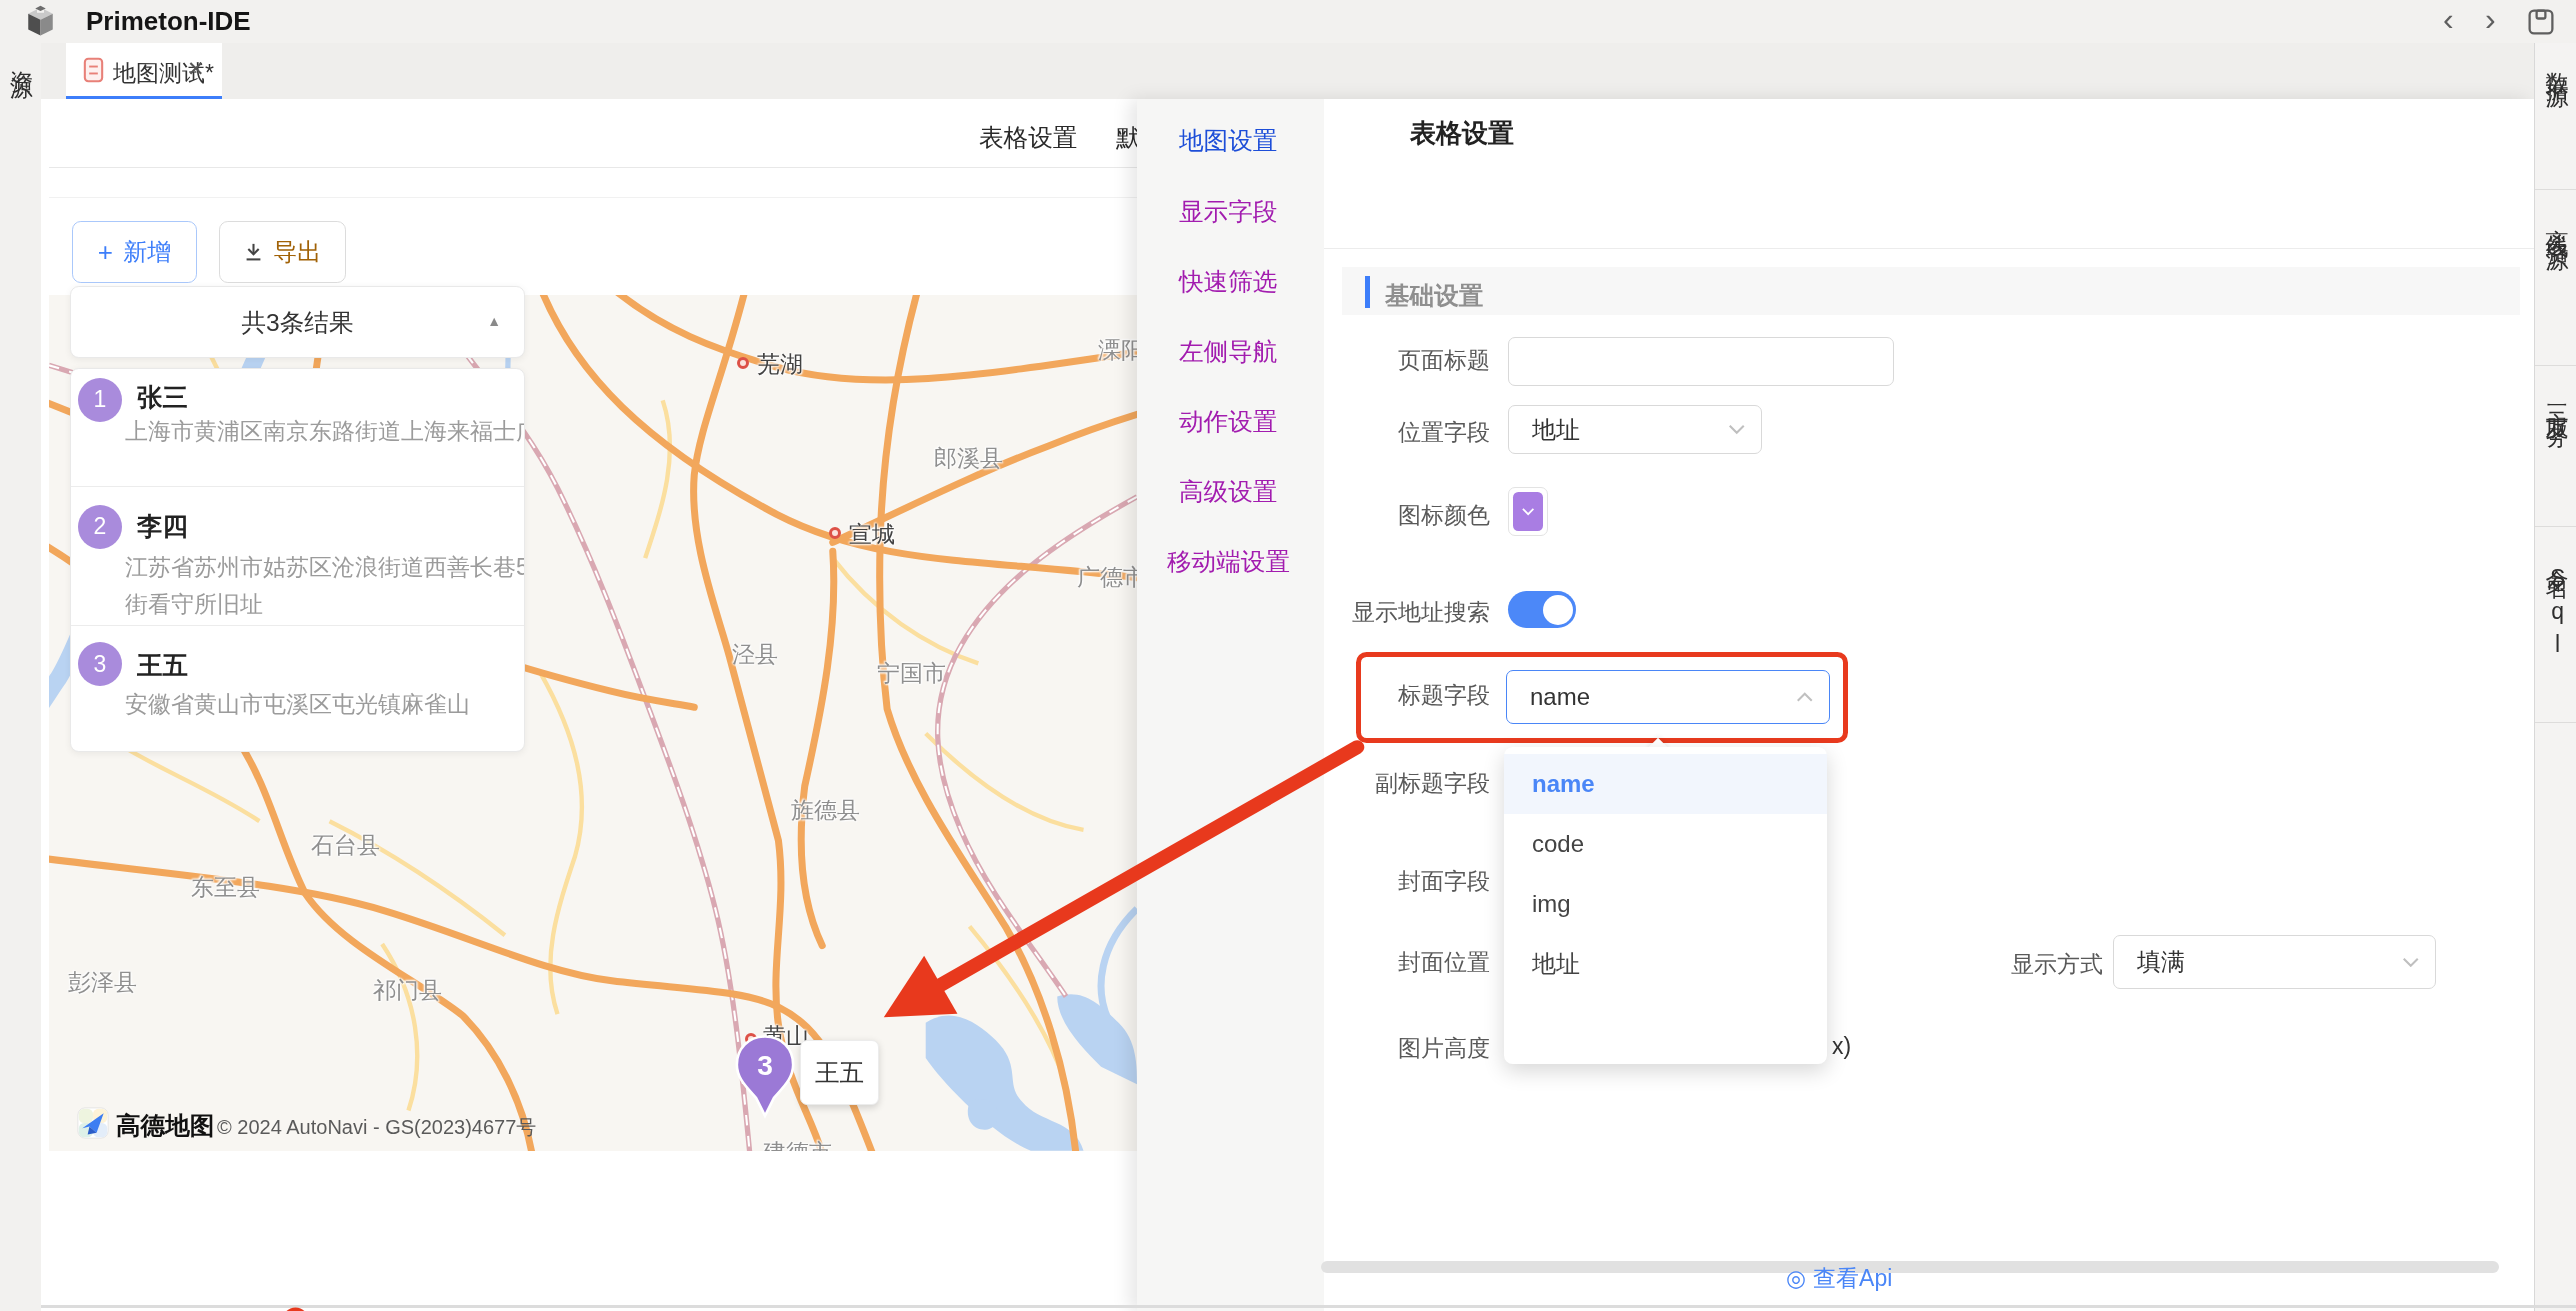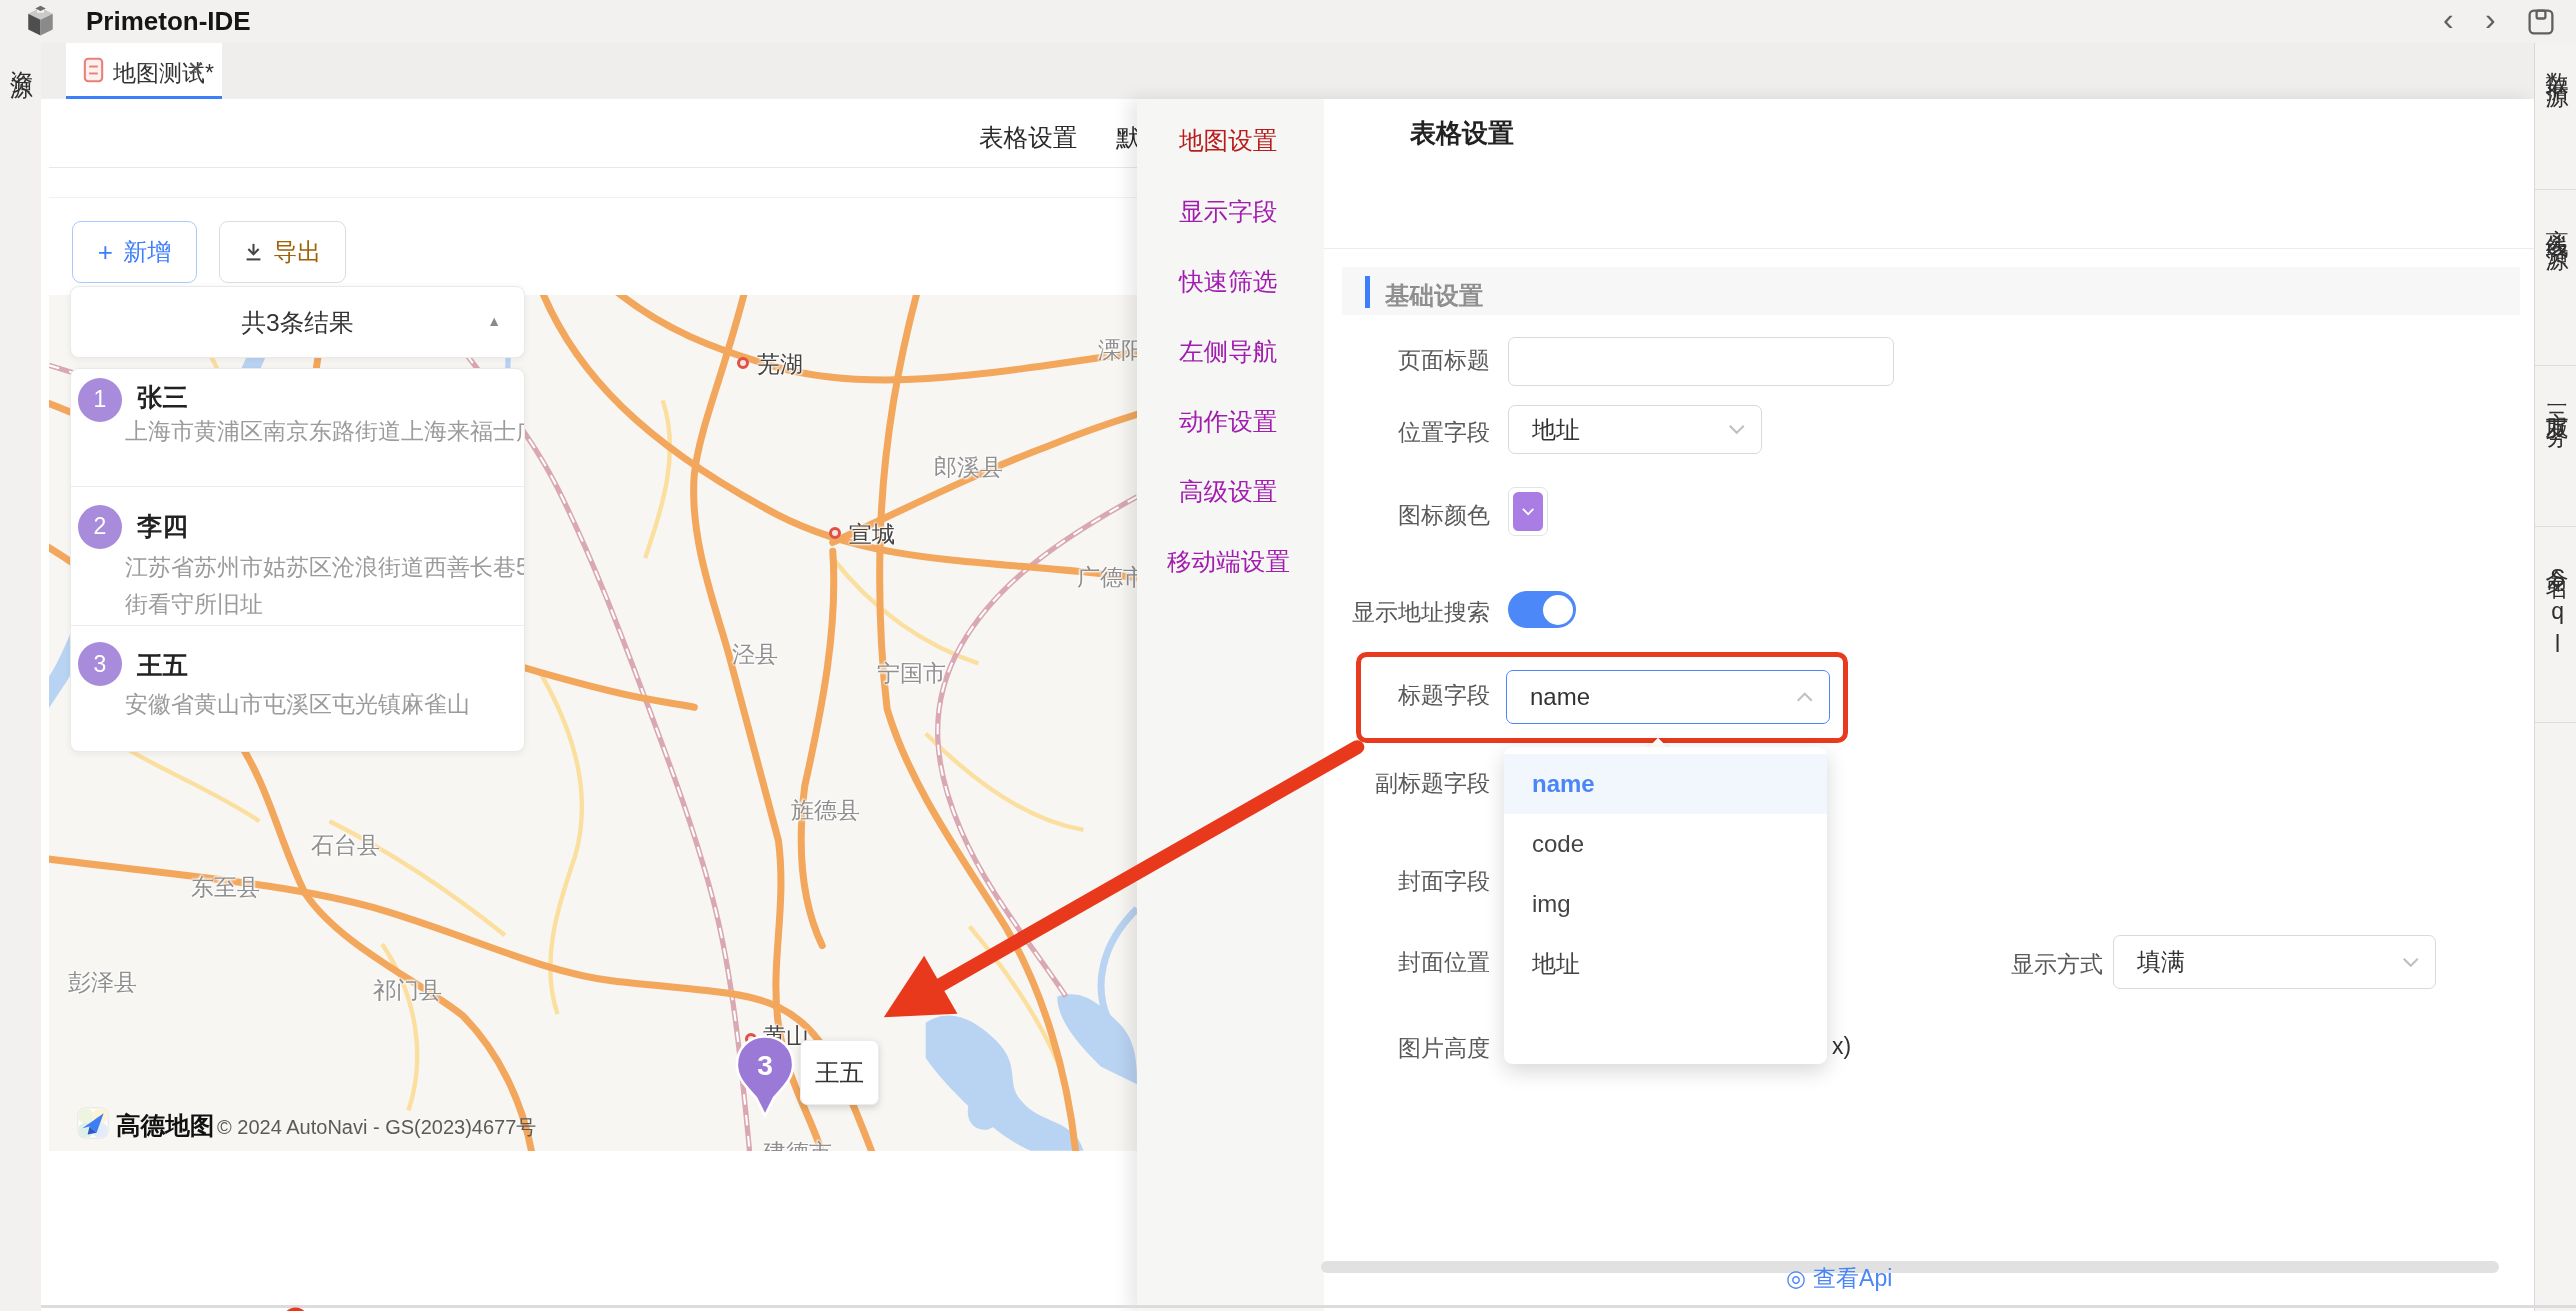--- a/index.html
+++ b/index.html
@@ -40,21 +40,21 @@
   
   .card{background:#fff;border:0.9px solid #e9e9e9;border-radius:8.8px;box-shadow:0 1.8px 7px rgba(0,0,0,.06);}
   .resheader{display:flex;align-items:center;justify-content:center;font-size:24.6px;color:#333;}
   .badge{border-radius:50%;background:#a98bdc;color:#fff;display:flex;align-items:center;justify-content:center;font-size:23px;}
   .iname{font-size:25.4px;font-weight:600;color:#222;}
   .iaddr{font-size:23px;color:#9b9b9b;white-space:nowrap;}
   
   .drawer{left:1137px;top:99px;width:1397px;height:1213px;background:#fff;box-shadow:-7px 0 17.5px rgba(0,0,0,.10);}
   .dnav{left:0;top:0;width:187px;height:1213px;background:#f6f6f5;}
   .dnavitem{font-size:24.6px;color:#a21caf;}
-  .dnavitem.active{color:#b91c1c;}
+  .dnavitem.active{color:#1d4ed8;}
   .dtitle{font-size:26px;font-weight:600;color:#222;}
   .band{background:#f7f7f7;}
   .bandtext{font-size:24.6px;font-weight:600;color:#8f8f8f;}
   .bluebar{width:5.3px;height:32px;background:#3d7efa;}
   .flabel{font-size:23px;color:#595959;text-align:right;width:210px;}
   .sel{background:#fff;border:1.8px solid #d9d9d9;border-radius:7px;display:flex;align-items:center;
        justify-content:space-between;padding:0 16px 0 23px;box-sizing:border-box;}
   .sel .val{font-size:24px;color:#333;}
   .sel.active{border-color:#4a86f7;}
   .input{background:#fff;border:1.8px solid #d9d9d9;border-radius:7px;box-sizing:border-box;font-size:23px;padding:0 14px;}
@@ -174,21 +174,21 @@
     </svg>
 
     
     <div class="abs citydot" style="left:688px;top:62px"></div>
     <div class="abs maplabel citylabel" style="left:708px;top:54px">芜湖</div>
     <div class="abs citydot" style="left:780px;top:232px"></div>
     <div class="abs maplabel citylabel" style="left:800px;top:224px">宣城</div>
     <div class="abs citydot" style="left:696px;top:738px"></div>
     <div class="abs maplabel citylabel" style="left:714px;top:726px">黄山</div>
     
-    <div class="abs maplabel" style="left:885px;top:157px">郎溪县</div>
+    <div class="abs maplabel" style="left:885px;top:148px">郎溪县</div>
     <div class="abs maplabel" style="left:1049px;top:40px">溧阳</div>
     <div class="abs maplabel" style="left:1028px;top:267px">广德市</div>
     <div class="abs maplabel" style="left:683px;top:344px">泾县</div>
     <div class="abs maplabel" style="left:828px;top:363px">宁国市</div>
     <div class="abs maplabel" style="left:742px;top:500px">旌德县</div>
     <div class="abs maplabel" style="left:262px;top:535px">石台县</div>
     <div class="abs maplabel" style="left:142px;top:577px">东至县</div>
     <div class="abs maplabel" style="left:19px;top:672px">彭泽县</div>
     <div class="abs maplabel" style="left:324px;top:680px">祁门县</div>
     <div class="abs maplabel" style="left:714px;top:842px">建德市</div>

